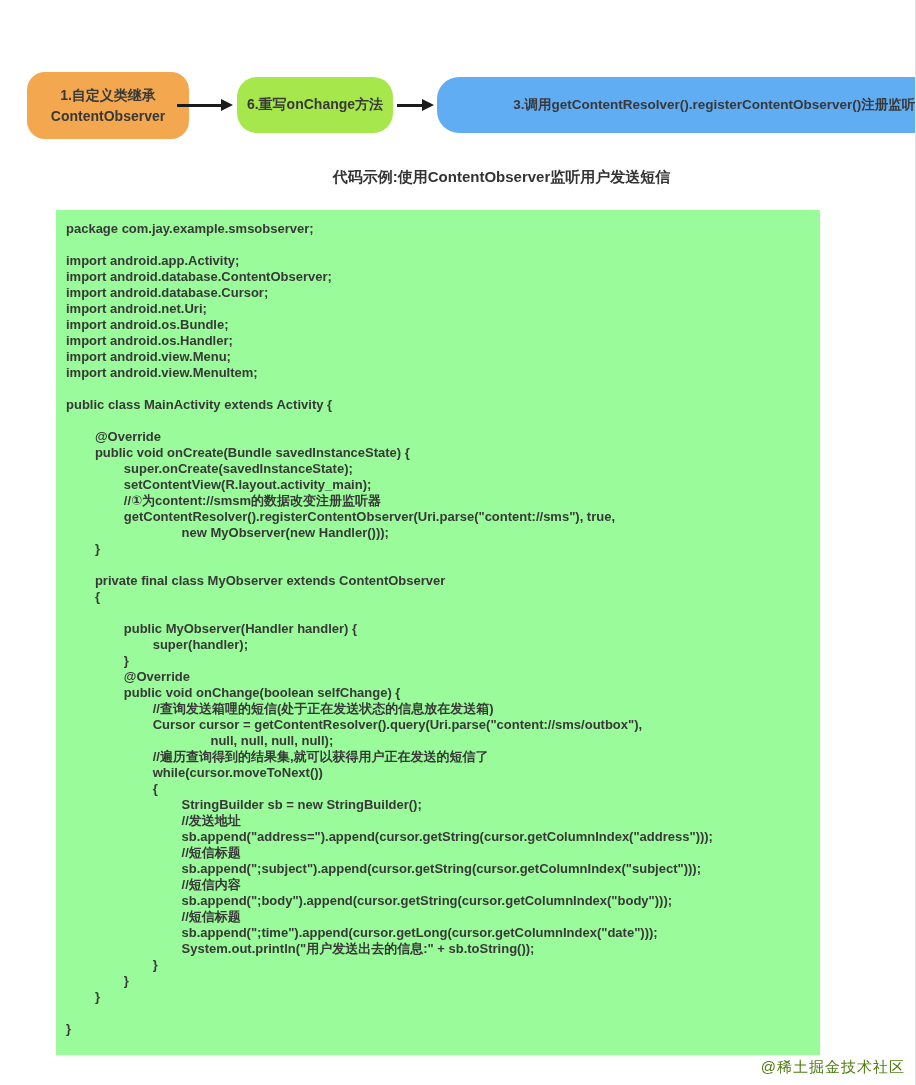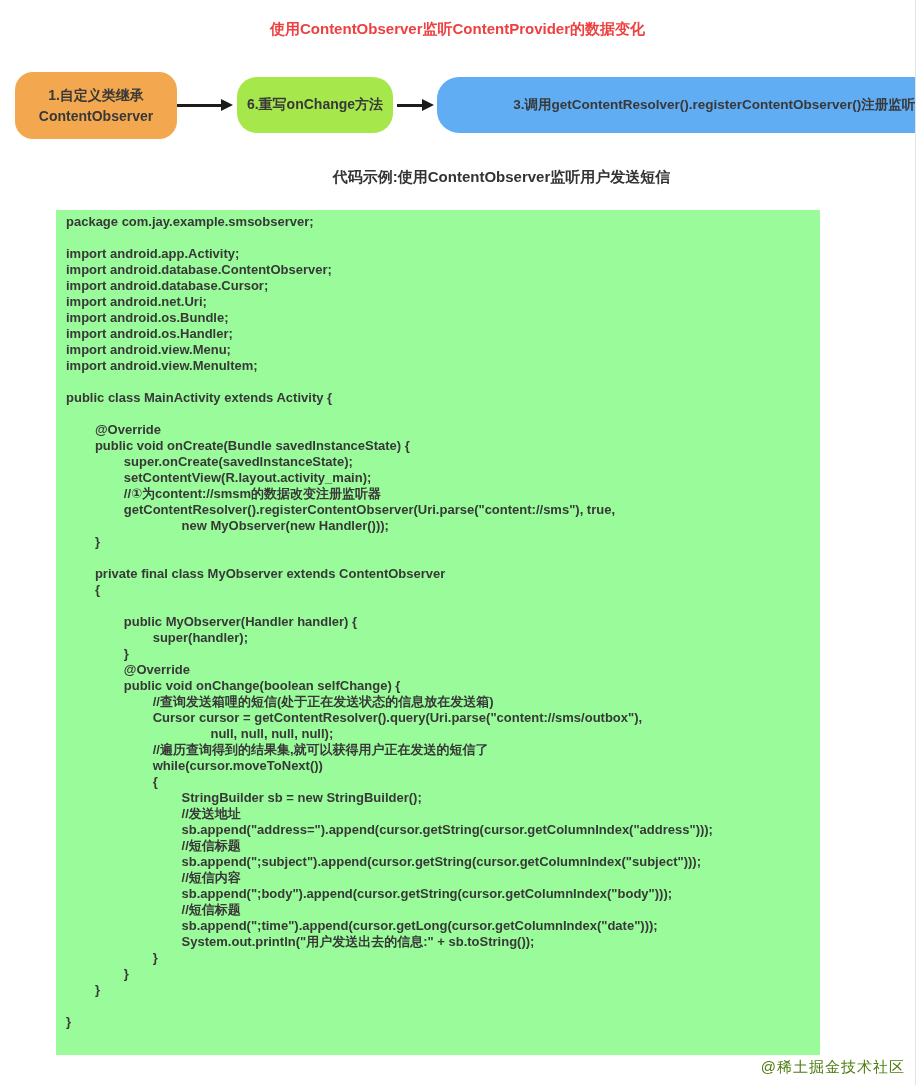--- a/index.html
+++ b/index.html
@@ -20,21 +20,21 @@
   }
   .flow{position:absolute;left:0;top:0;width:100%;height:160px;}
   .box{
     position:absolute;
     display:flex;align-items:center;justify-content:center;
     font-weight:700;color:#383838;
     text-align:center;
     box-sizing:border-box;
   }
   .box-1{
-    left:15px;top:72px;width:162px;height:67px;
+    left:27px;top:72px;width:162px;height:67px;
     background:#f3a84f;border-radius:18px;
     font-size:14px;line-height:1.45;white-space:pre-line;
   }
   .box-2{
     left:237px;top:77px;width:156px;height:56px;
     background:#a6e84c;border-radius:20px;
     font-size:14px;
   }
   .box-3{
     left:437px;top:77px;width:568px;height:56px;
@@ -55,21 +55,21 @@
   .subtitle{
     position:absolute;left:0;top:168px;width:100%;
     text-align:center;
     color:#333333;
     font-size:15px;font-weight:700;padding-left:44px;
   }
   .code-block{
     position:absolute;left:56px;top:210px;width:764px;height:845px;
     background:#9afb9a;
     box-sizing:border-box;
-    padding:4px 10px;
+    padding:11px 10px;
   }
   .code-block pre{
     margin:0;
     font-family:"Liberation Sans","DejaVu Sans",sans-serif;
     font-size:13px;line-height:16px;
     font-weight:700;
     color:#383838;
     white-space:pre;
   }
   .watermark{
@@ -77,21 +77,20 @@
     color:#4d7c0f;
     font-size:15px;
     letter-spacing:1px;
   }
 </style>
 </head>
 <body>
 
 <div class="page">
 
-  <div class="title">使用ContentObserver监听ContentProvider的数据变化</div>
 
   <div class="flow">
 
     <div class="box box-1">1.自定义类继承
 ContentObserver</div>
 
     <div class="arrow arrow-1"></div>
 
     <div class="box box-2">6.重写onChange方法</div>
 

